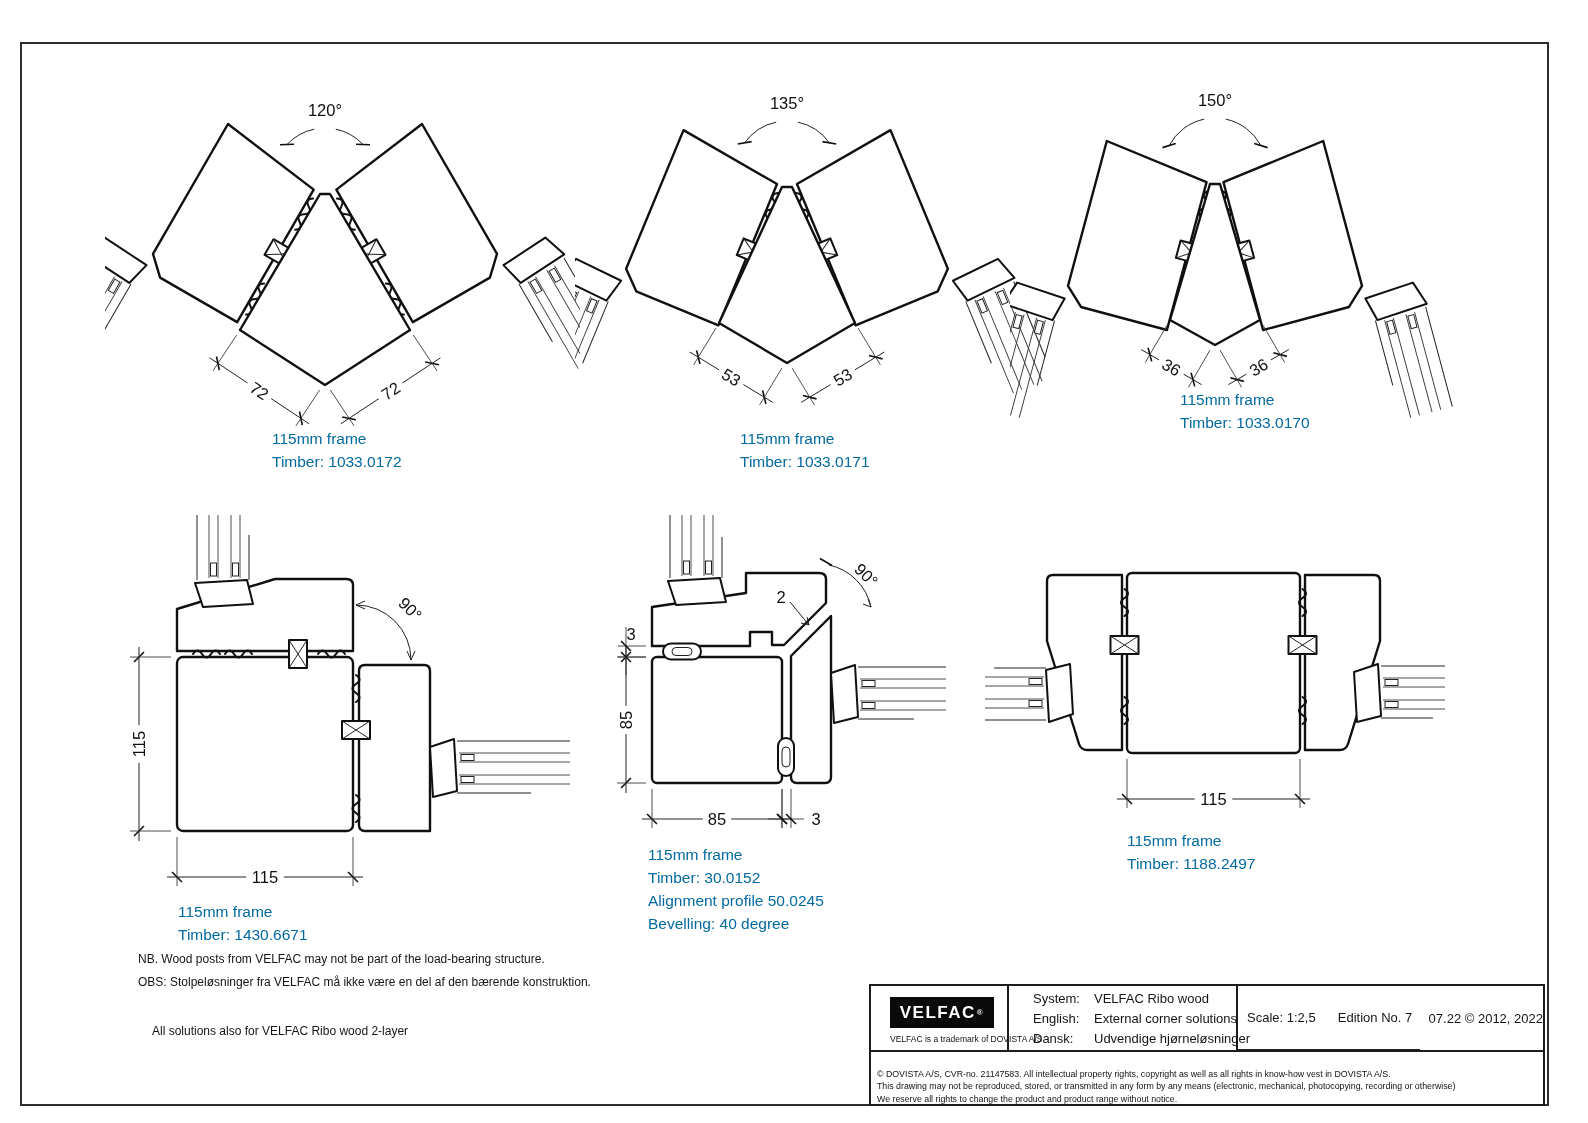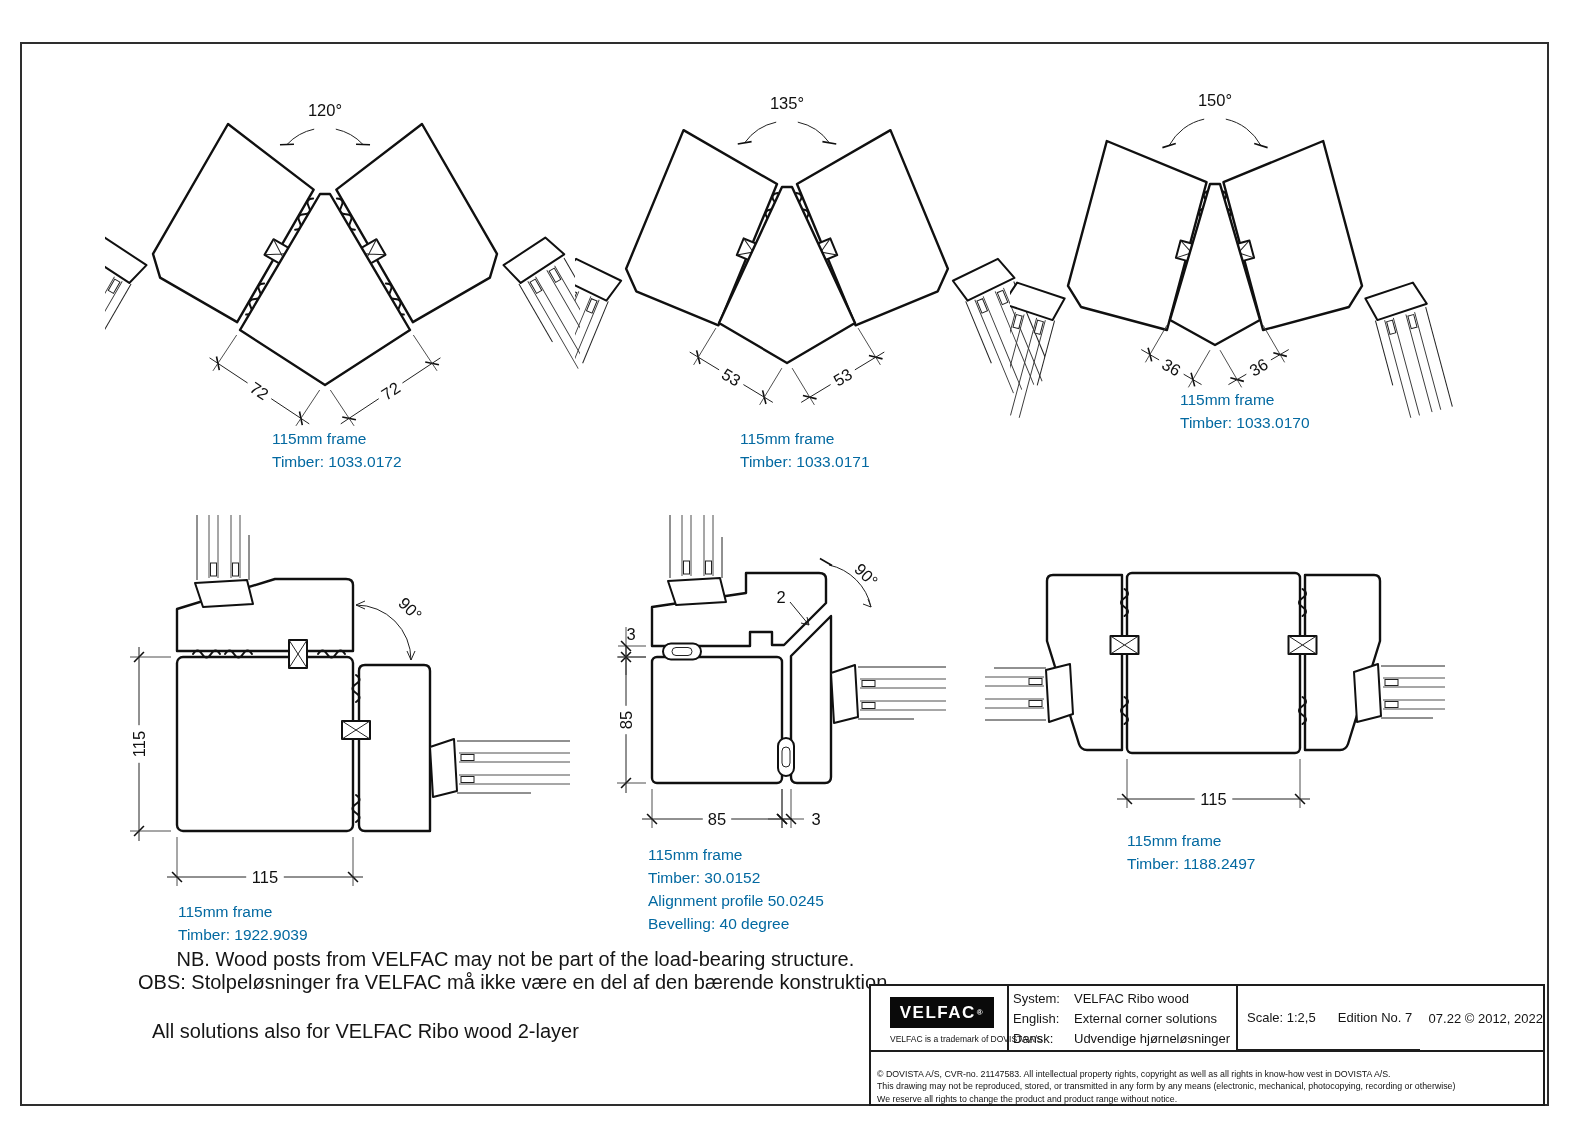--- a/index.html
+++ b/index.html
@@ -2,33 +2,33 @@
 <html><head>
 <meta charset="utf-8">
 <style>
   html,body{margin:0;padding:0;}
   body{width:1588px;height:1123px;position:relative;background:#fff;overflow:hidden;
        font-family:"Liberation Sans",sans-serif;color:#141414;}
   .page-border{position:absolute;left:20px;top:42px;width:1529px;height:1064px;
        border:2px solid #2e2e2e;box-sizing:border-box;}
   svg{position:absolute;display:block;font-family:"Liberation Sans",sans-serif;}
   .caption{position:absolute;font-size:15.5px;line-height:23px;color:#0369a1;white-space:nowrap;}
-  .notes{position:absolute;font-size:20px;line-height:23px;color:#151515;white-space:nowrap;text-align:center;}
+  .notes{position:absolute;font-size:12px;line-height:23px;color:#151515;white-space:nowrap;}
   
   .tb{position:absolute;left:869px;top:984px;width:676px;height:122px;border:2px solid #1d1d1d;
       box-sizing:border-box;background:#fff;}
   .tb-head{display:flex;height:64px;border-bottom:2px solid #1d1d1d;}
   .tb-logo{width:138px;border-right:2px solid #1d1d1d;position:relative;box-sizing:border-box;padding-left:17px;}
   .logo-box{position:absolute;left:19px;top:11px;width:104px;height:31px;background:#0a0a0a;color:#fff;
       display:flex;align-items:center;justify-content:center;font-weight:bold;font-size:17px;letter-spacing:1.5px;}
   .logo-reg{font-size:8px;vertical-align:super;margin-left:1px;line-height:10px;}
   .tb-tm{position:absolute;left:19px;top:48px;font-size:8.5px;white-space:nowrap;color:#111;}
   .tb-sys{width:229px;border-right:2px solid #1d1d1d;box-sizing:border-box;padding-top:2px;}
   .tb-sys .row{display:flex;height:20px;align-items:center;font-size:13px;white-space:nowrap;}
-  .tb-sys .lbl{width:61px;margin-left:4px;flex:none;}
+  .tb-sys .lbl{width:61px;margin-left:24px;flex:none;}
   .tb-meta{flex:1;display:flex;flex-direction:row;font-size:13px;}
   .tb-meta .mrow{flex:1;display:flex;align-items:center;padding-left:9px;border-bottom:1.5px solid #1d1d1d;white-space:nowrap;}
   .tb-meta .mrow:last-child{border-bottom:none;}
   .tb-legal{padding:16px 6px 0 6px;font-size:8.8px;line-height:12.4px;color:#111;white-space:nowrap;}
 </style>
 </head>
 <body>
 
 <div class="page-border"></div>
 
@@ -345,21 +345,21 @@
 <div class="caption" style="left:740px;top:427px">
   <div>115mm frame</div>
   <div>Timber: 1033.0171</div>
 </div>
 <div class="caption" style="left:1180px;top:388px">
   <div>115mm frame</div>
   <div>Timber: 1033.0170</div>
 </div>
 <div class="caption" style="left:178px;top:900px">
   <div>115mm frame</div>
-  <div>Timber: 1922.9039</div>
+  <div>Timber: 1430.6671</div>
 </div>
 <div class="caption" style="left:648px;top:843px">
   <div>115mm frame</div>
   <div>Timber: 30.0152</div>
   <div>Alignment profile 50.0245</div>
   <div>Bevelling: 40 degree</div>
 </div>
 <div class="caption" style="left:1127px;top:829px">
   <div>115mm frame</div>
   <div>Timber: 1188.2497</div>

